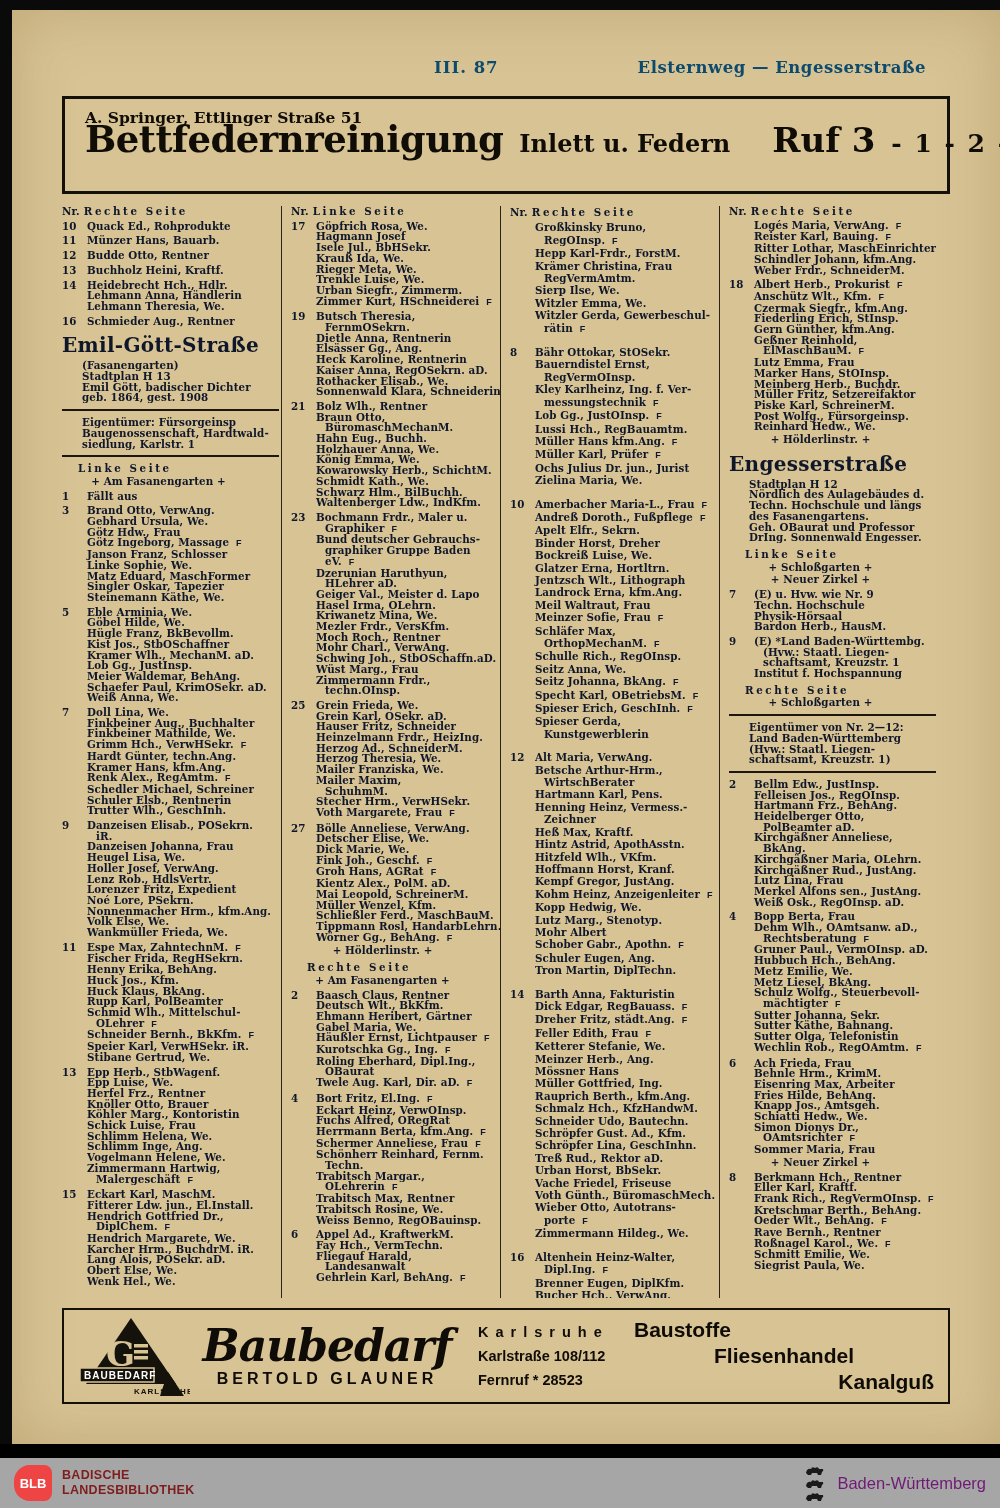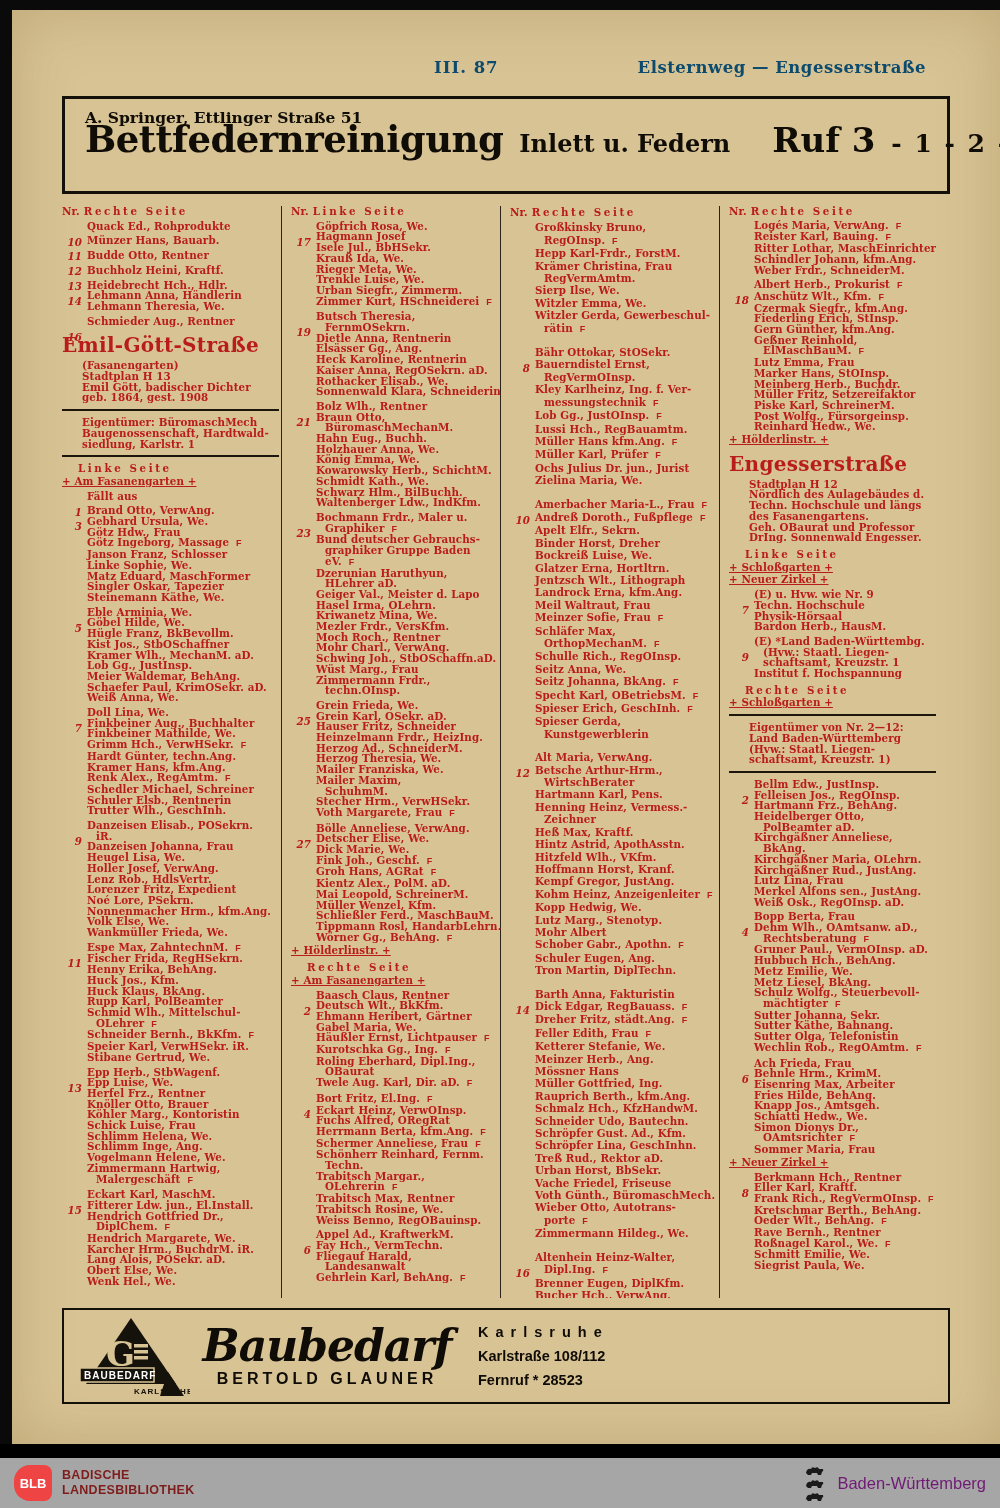--- a/index.html
+++ b/index.html
@@ -14,33 +14,33 @@
   .running-title{position:absolute;right:24px;top:0;letter-spacing:.5px;}
   
   .ad-top{margin-top:16px;border:3px solid #14100a;height:84px;padding:4px 16px 4px 20px;color:#100c06;}
   .ad-top-row{display:flex;align-items:baseline;gap:16px;margin-top:14px;white-space:nowrap;}
   .ad-title{font-size:37px;font-weight:900;letter-spacing:-.5px;}
   .ad-sub{font-size:24px;font-weight:900;}
   .ad-ruf{font-size:34px;font-weight:900;margin-left:26px;}
   .ad-ruf-rest{font-size:25px;font-weight:900;letter-spacing:2px;}
   .ad-addr{font-size:15.5px;font-weight:bold;margin-top:-53px;}
   
-  .columns{display:flex;margin-top:12px;height:1092px;overflow:hidden;color:#b91c1c;}
+  .columns{display:flex;margin-top:12px;height:1092px;overflow:hidden;color:#0f172a;}
   .col{width:219px;flex:none;font-size:10.3px;font-weight:600;letter-spacing:.1px;}
   .col + .col{border-left:1.2px solid #2b2315;padding-left:9px;width:209px;}
   .ln{position:relative;padding-left:25px;line-height:10.7px;white-space:nowrap;}
-  .ln .nr{position:absolute;left:0;top:16px;width:20px;text-align:right;font-style:italic;}
+  .ln .nr{position:absolute;left:0;top:0;width:20px;}
   .cont{padding-left:34px;}
   .gs{margin-top:4px;}
   .gx{margin-top:2px;}
   .colhead{padding-left:0;margin-bottom:3px;}
   .colhead .nr-pre{margin-right:4px;}
   .colhead .spaced,.sidehead{letter-spacing:2.6px;}
   .sidehead{padding-left:16px;margin-top:6px;margin-bottom:1px;}
-  .crossline{padding-left:0;padding-right:26px;text-decoration:underline;}
+  .crossline{text-align:center;padding-left:0;padding-right:26px;}
   .street-head{padding-left:0;font-size:20px;font-weight:bold;line-height:23px;margin:8px 0 3px;letter-spacing:.3px;white-space:nowrap;}
   .subline{padding-left:20px;}
   .rule{border-top:2px solid #1c160d;margin:6px 2px 6px 0;}
   .fm{font-family:"Liberation Sans",sans-serif;font-weight:bold;font-size:9px;margin-left:7px;}
   
   .col-loose .ln{line-height:12.4px;}
   .col-loose .gs{margin-top:11px;}
   
   .ad-bottom{margin-top:10px;border:2.5px solid #14100a;height:92px;display:flex;align-items:center;
              gap:12px;padding:0 14px 0 8px;color:#0f0b06;}
@@ -92,21 +92,21 @@
           <div class="ln entry gs"><span class="nr">14</span>Heidebrecht Hch., Hdlr.</div>
           <div class="ln entry">Lehmann Anna, Händlerin</div>
           <div class="ln entry">Lehmann Theresia, We.</div>
           <div class="ln entry gs"><span class="nr">16</span>Schmieder Aug., Rentner</div>
           <div class="ln street-head gs">Emil-Gött-Straße</div>
           <div class="ln subline">(Fasanengarten)</div>
           <div class="ln subline">Stadtplan H 13</div>
           <div class="ln subline">Emil Gött, badischer Dichter</div>
           <div class="ln subline">geb. 1864, gest. 1908</div>
           <div class="rule"></div>
-          <div class="ln subline">Eigentümer: BüromaschMech</div>
+          <div class="ln subline">Eigentümer: Fürsorgeinsp</div>
           <div class="ln subline">Baugenossenschaft, Hardtwald-</div>
           <div class="ln subline">siedlung, Karlstr. 1</div>
           <div class="rule"></div>
           <div class="ln sidehead gs">Linke Seite</div>
           <div class="ln crossline gx">+ Am Fasanengarten +</div>
           <div class="ln entry gs"><span class="nr">1</span>Fällt aus</div>
           <div class="ln entry gs"><span class="nr">3</span>Brand Otto, VerwAng.</div>
           <div class="ln entry">Gebhard Ursula, We.</div>
           <div class="ln entry">Götz Hdw., Frau</div>
           <div class="ln entry">Götz Ingeborg, Massage<span class="fm">F</span></div>
@@ -469,20 +469,25 @@
       </div>
       <div class="script-block">
         <div class="script-title">Baubedarf</div>
         <div class="script-sub">BERTOLD GLAUNER</div>
       </div>
       <div class="contact-block">
         <div class="contact-city">Karlsruhe</div>
         <div>Karlstraße 108/112</div>
         <div>Fernruf * 28523</div>
       </div>
+      <div class="products-block">
+        <div class="p1">Baustoffe</div>
+        <div class="p2">Fliesenhandel</div>
+        <div class="p3">Kanalguß</div>
+      </div>
     </div>
   </div>
 </div>
 
 <div class="bottom-black"></div>
 
 <div class="footer-bar">
   <div class="blb-logo">BLB</div>
   <div class="lib-name">
     <div>BADISCHE</div>

